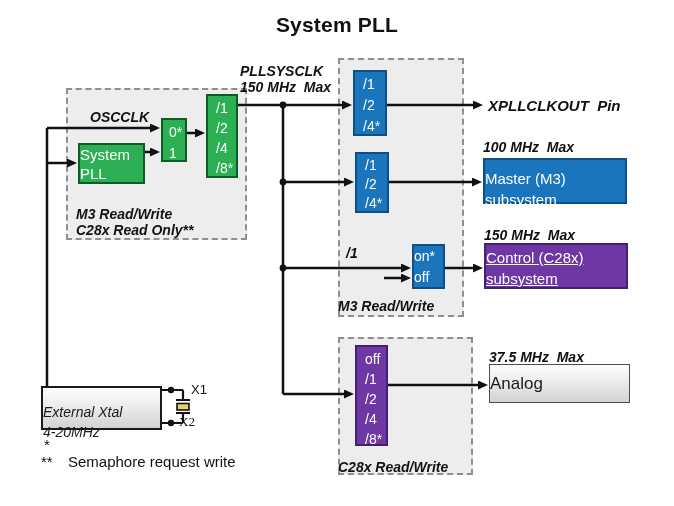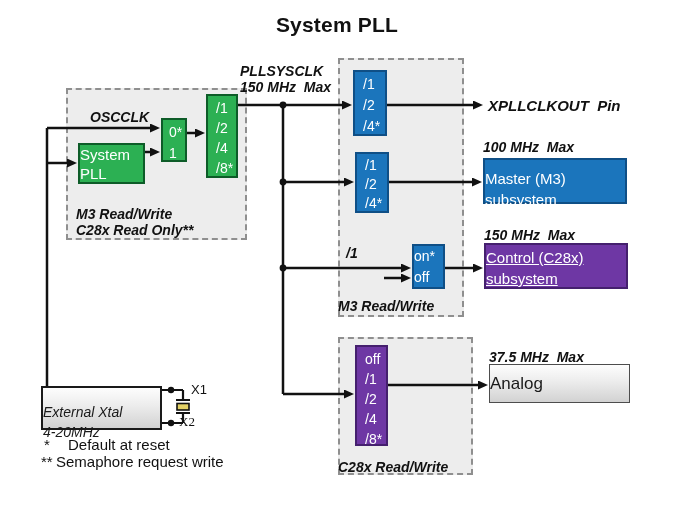--- a/index.html
+++ b/index.html
@@ -121,17 +121,16 @@
 /4
 /8*</div>
   <div class="abs lbl ctr" style="left:338px;top:452px;width:135px;margin-top:7px;">C28x Read/Write</div>
 
   <div class="abs box gray boxctr pre" style="left:41px;top:386px;width:121px;height:44px;border:2px solid #1a1a1a;font-size:14px;line-height:20px;padding-top:14px;font-style:italic;">External Xtal
 4-20MHz</div>
   <div class="abs small" style="left:191px;top:382px;">X1</div>
   <div class="abs small" style="left:179px;top:414px;font-family:Liberation Serif, serif;">X2</div>
 
   <div class="abs fnote" style="left:44px;top:436px;">*</div>
-  <div class="abs fnote" style="left:68px;top:436px;">Default at reset</div>
   <div class="abs fnote" style="left:41px;top:453px;">**</div>
-  <div class="abs fnote" style="left:56px;top:453px;">Semaphore request write</div>
+  <div class="abs fnote" style="left:68px;top:453px;">Semaphore request write</div>
 
 </div>
 
 </body></html>

